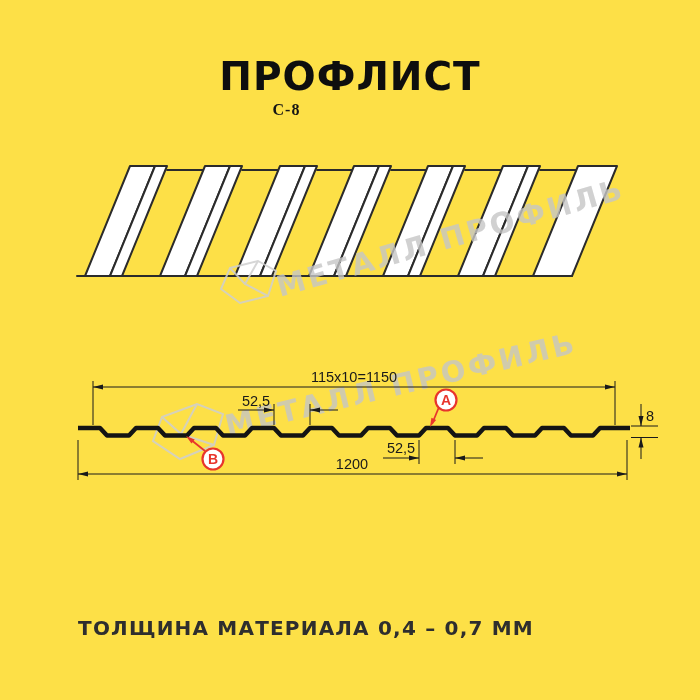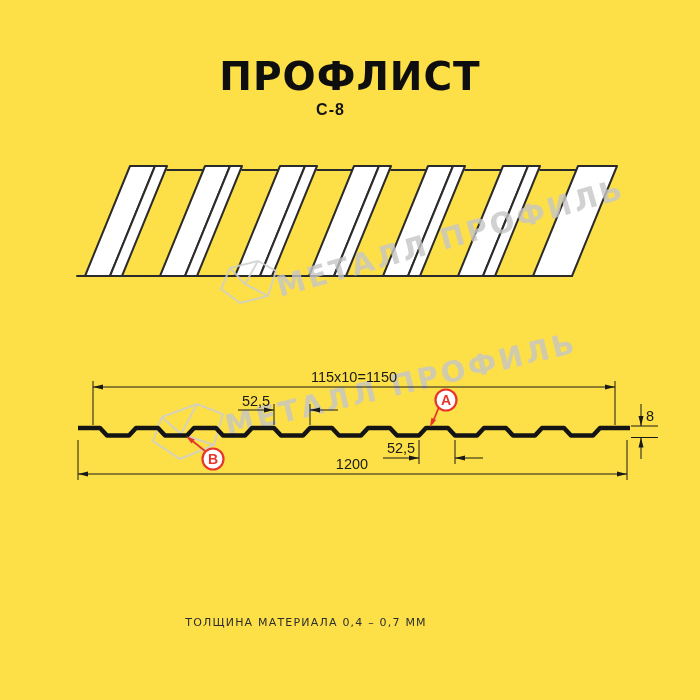--- a/index.html
+++ b/index.html
@@ -2,24 +2,24 @@
 <html><head>
 <meta charset="utf-8">
 <style>
   html,body{margin:0;padding:0;background:#ffffff;}
   .page{position:relative;width:700px;height:700px;background:#fde047;overflow:hidden;
         font-family:"Liberation Sans", sans-serif;}
   .title{position:absolute;left:0;top:54px;width:700px;text-align:center;
          font-family:"DejaVu Sans", sans-serif;font-size:39px;font-weight:800;
          letter-spacing:1px;color:#0e0e0e;}
   .subtitle{position:absolute;left:0;top:101px;width:573px;text-align:center;
-            font-family:Liberation Sans, sans-serif;font-size:16px;font-weight:600;
-            letter-spacing:1px;color:#141414;padding-left:44px;}
+            font-family:Liberation Serif, serif;font-size:16px;font-weight:600;
+            letter-spacing:1px;color:#141414;}
   .footer{position:absolute;left:0;top:616px;width:612px;text-align:center;
-          font-family:"DejaVu Sans", sans-serif;font-size:11px;font-weight:400;
+          font-family:"DejaVu Sans", sans-serif;font-size:20px;font-weight:700;
           letter-spacing:1.2px;color:#2e2e2e;}
   svg{position:absolute;left:0;top:0;}
   .dimtxt{font-family:"Liberation Sans", sans-serif;font-size:14.5px;fill:#1a1a1a;}
   .wmtxt{font-family:"DejaVu Sans", sans-serif;font-size:29px;font-weight:600;
          letter-spacing:3px;fill:#c6c6c6;opacity:0.8;}
   .redlbl{font-family:"Liberation Sans", sans-serif;font-size:14px;font-weight:bold;}
 </style>
 </head>
 <body>
 

